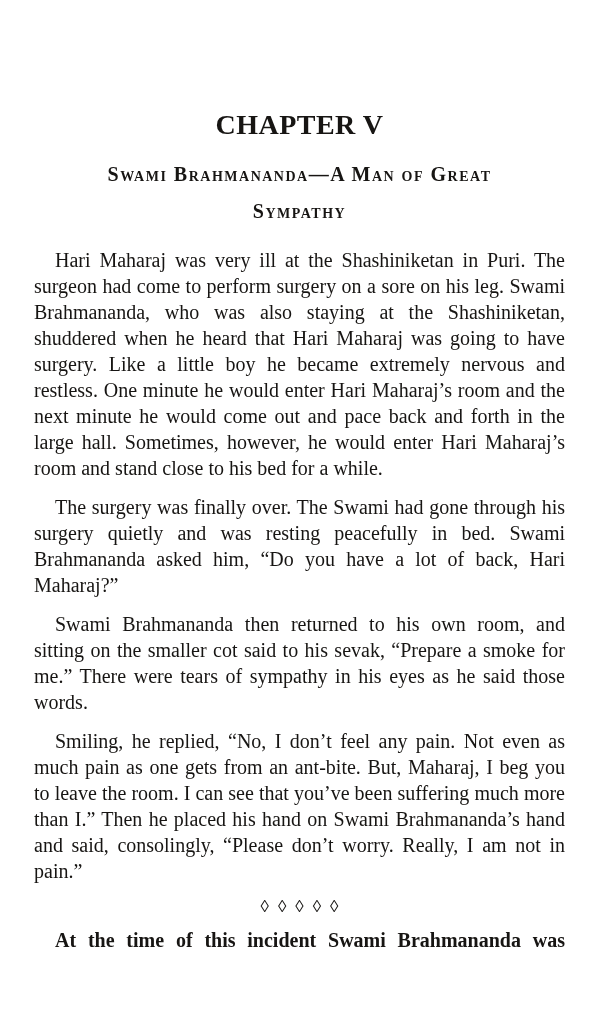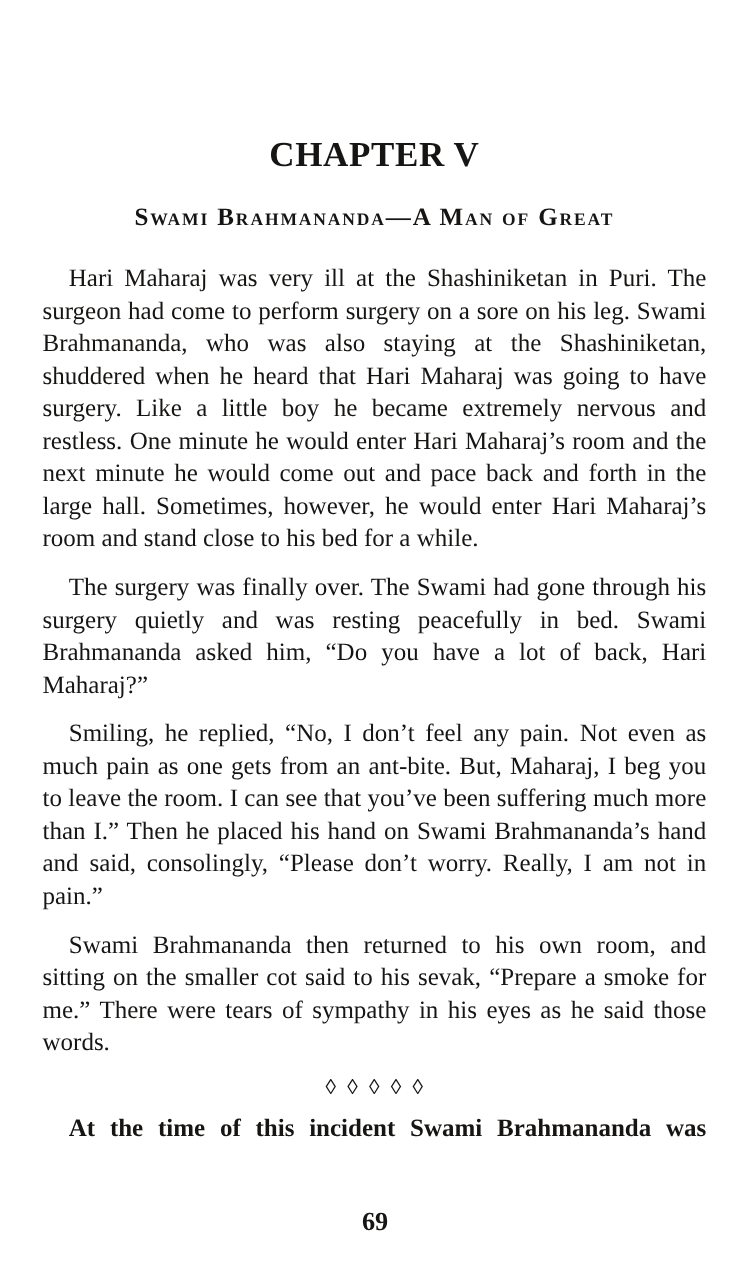--- a/index.html
+++ b/index.html
@@ -75,28 +75,28 @@
   }
 </style>
 </head>
 <body>
 
 <div class="page">
   <h1 class="chapter-heading">CHAPTER V</h1>
 
   <h2 class="chapter-title">
     <span class="title-line">Swami Brahmananda—A Man of Great</span>
+    <span class="title-line">Sympathy</span>
   </h2>
 
   <p class="body-p first">Hari Maharaj was very ill at the Shashiniketan in Puri. The surgeon had come to perform surgery on a sore on his leg. Swami Brahmananda, who was also staying at the Shashiniketan, shuddered when he heard that Hari Maharaj was going to have surgery. Like a little boy he became extremely nervous and restless. One minute he would enter Hari Maharaj’s room and the next minute he would come out and pace back and forth in the large hall. Sometimes, however, he would enter Hari Maharaj’s room and stand close to his bed for a while.</p>
 
   <p class="body-p">The surgery was finally over. The Swami had gone through his surgery quietly and was resting peacefully in bed. Swami Brahmananda asked him, “Do you have a lot of back, Hari Maharaj?”</p>
 
+  <p class="body-p">Swami Brahmananda then returned to his own room, and sitting on the smaller cot said to his sevak, “Prepare a smoke for me.” There were tears of sympathy in his eyes as he said those words.</p>
+
   <p class="body-p">Smiling, he replied, “No, I don’t feel any pain. Not even as much pain as one gets from an ant-bite. But, Maharaj, I beg you to leave the room. I can see that you’ve been suffering much more than I.” Then he placed his hand on Swami Brahmananda’s hand and said, consolingly, “Please don’t worry. Really, I am not in pain.”</p>
-
-  <p class="body-p">Swami Brahmananda then returned to his own room, and sitting on the smaller cot said to his sevak, “Prepare a smoke for me.” There were tears of sympathy in his eyes as he said those words.</p>
 
   <div class="section-divider">◊◊◊◊◊</div>
 
   <p class="body-p stretched">At the time of this incident Swami Brahmananda was</p>
 
-  <div class="folio">69</div>
 </div>
 
 </body></html>

